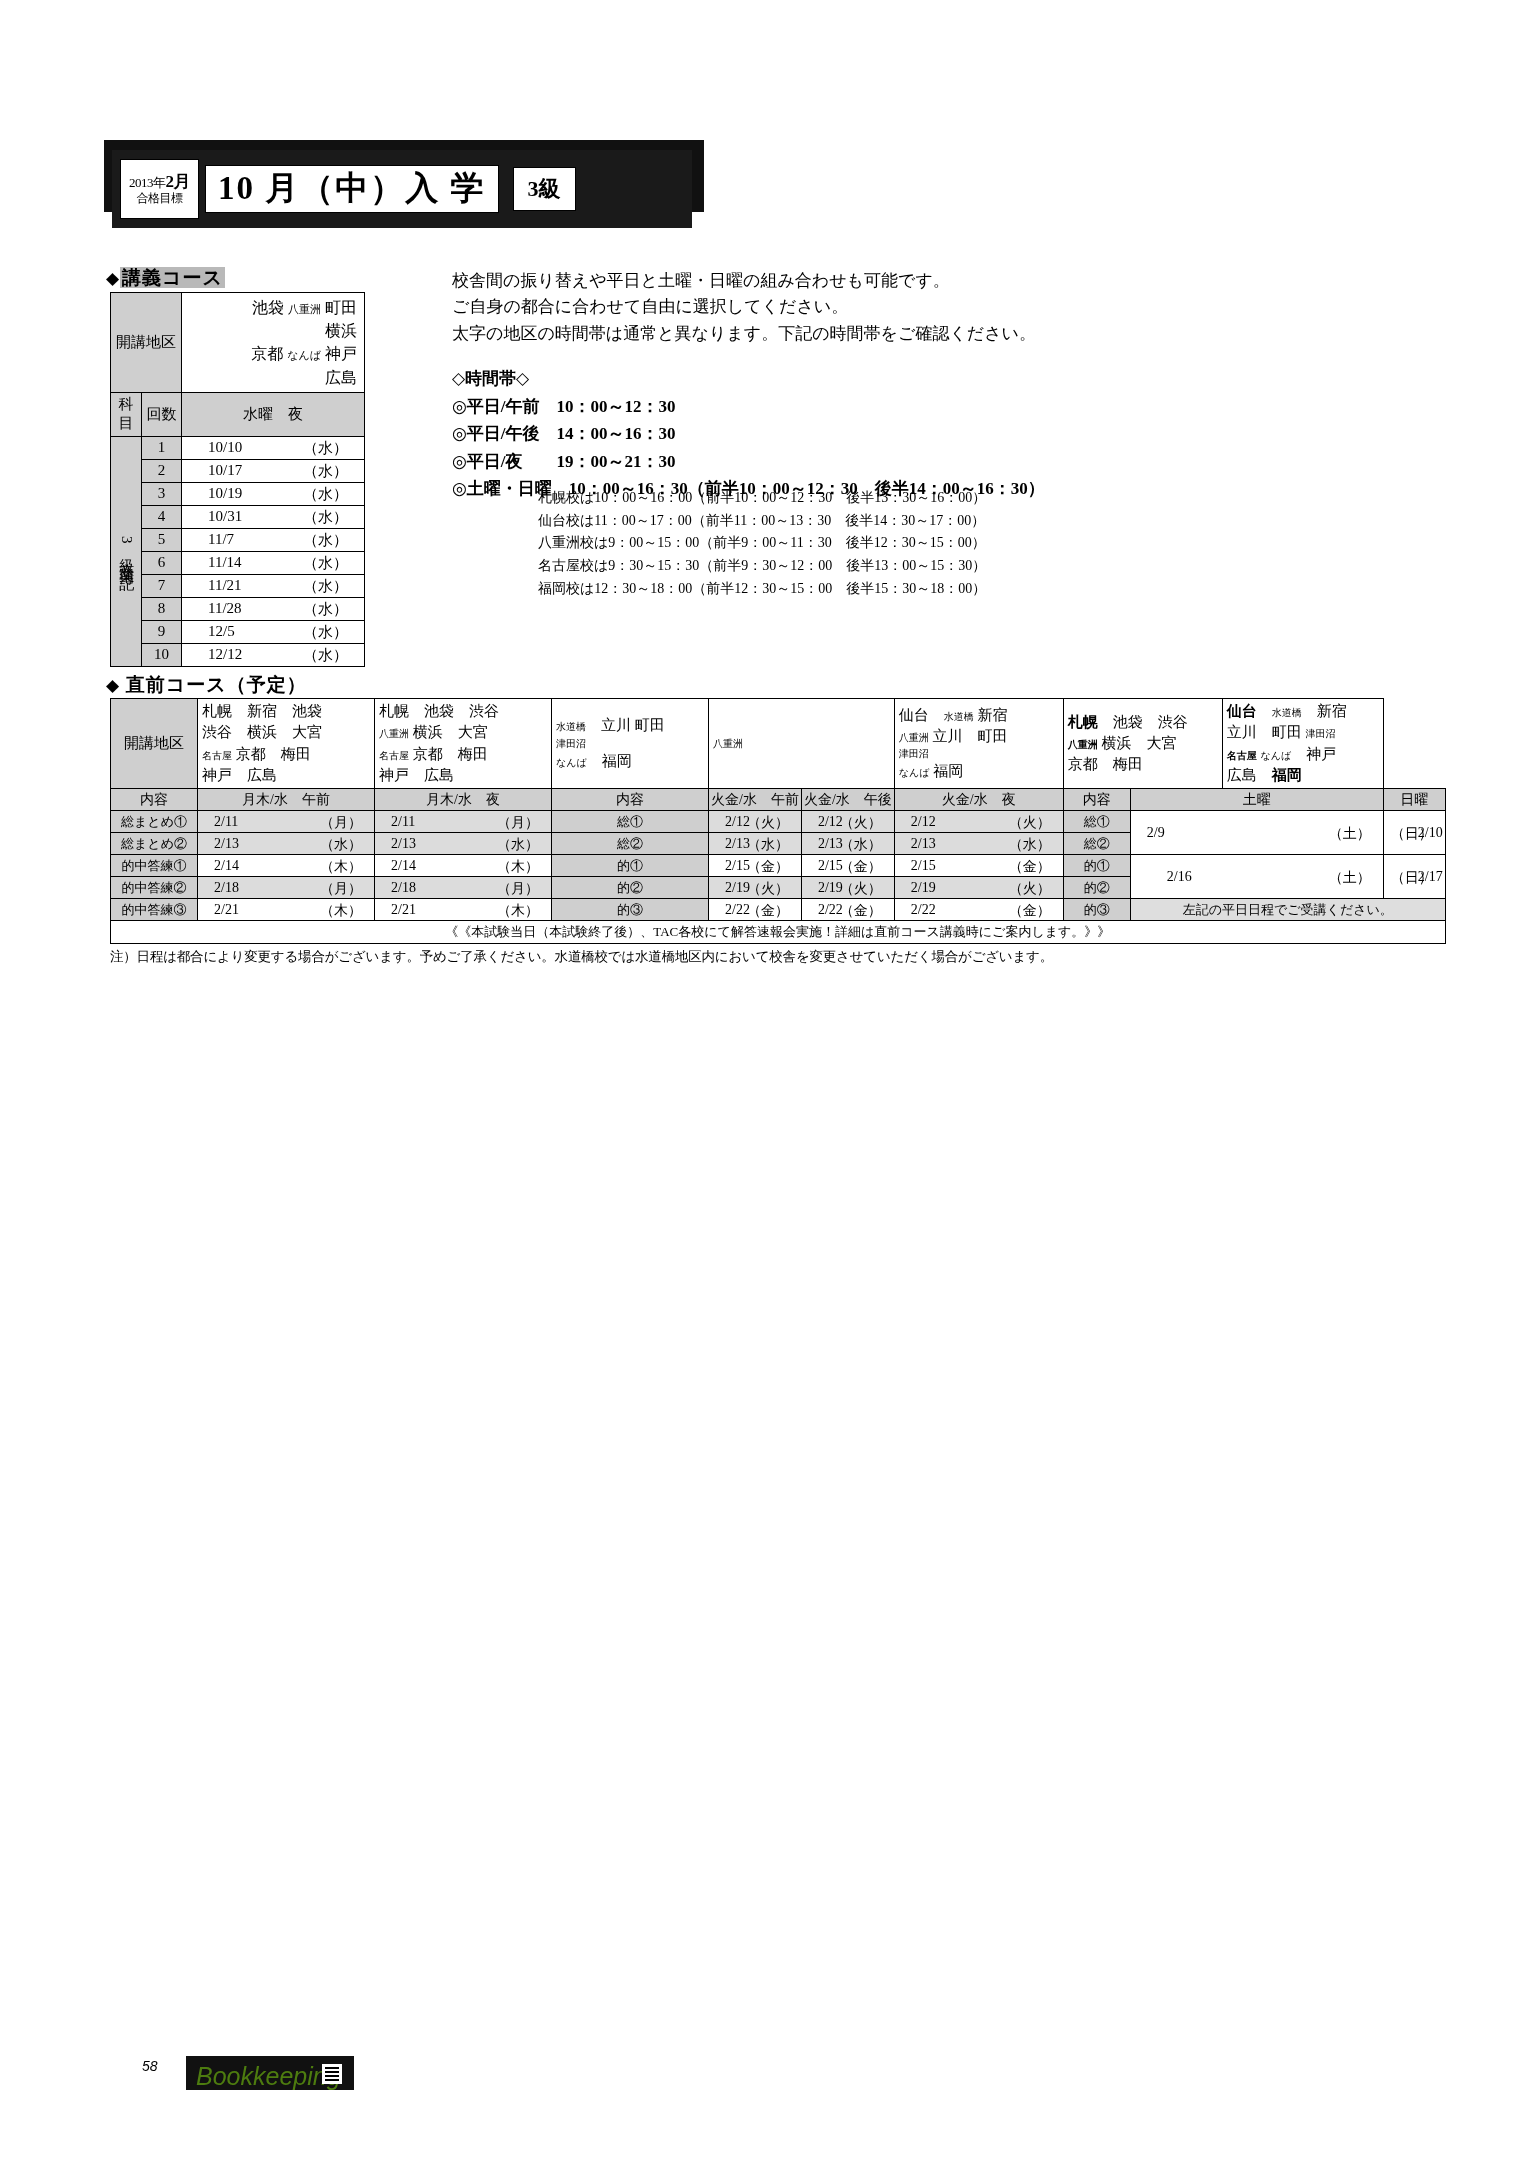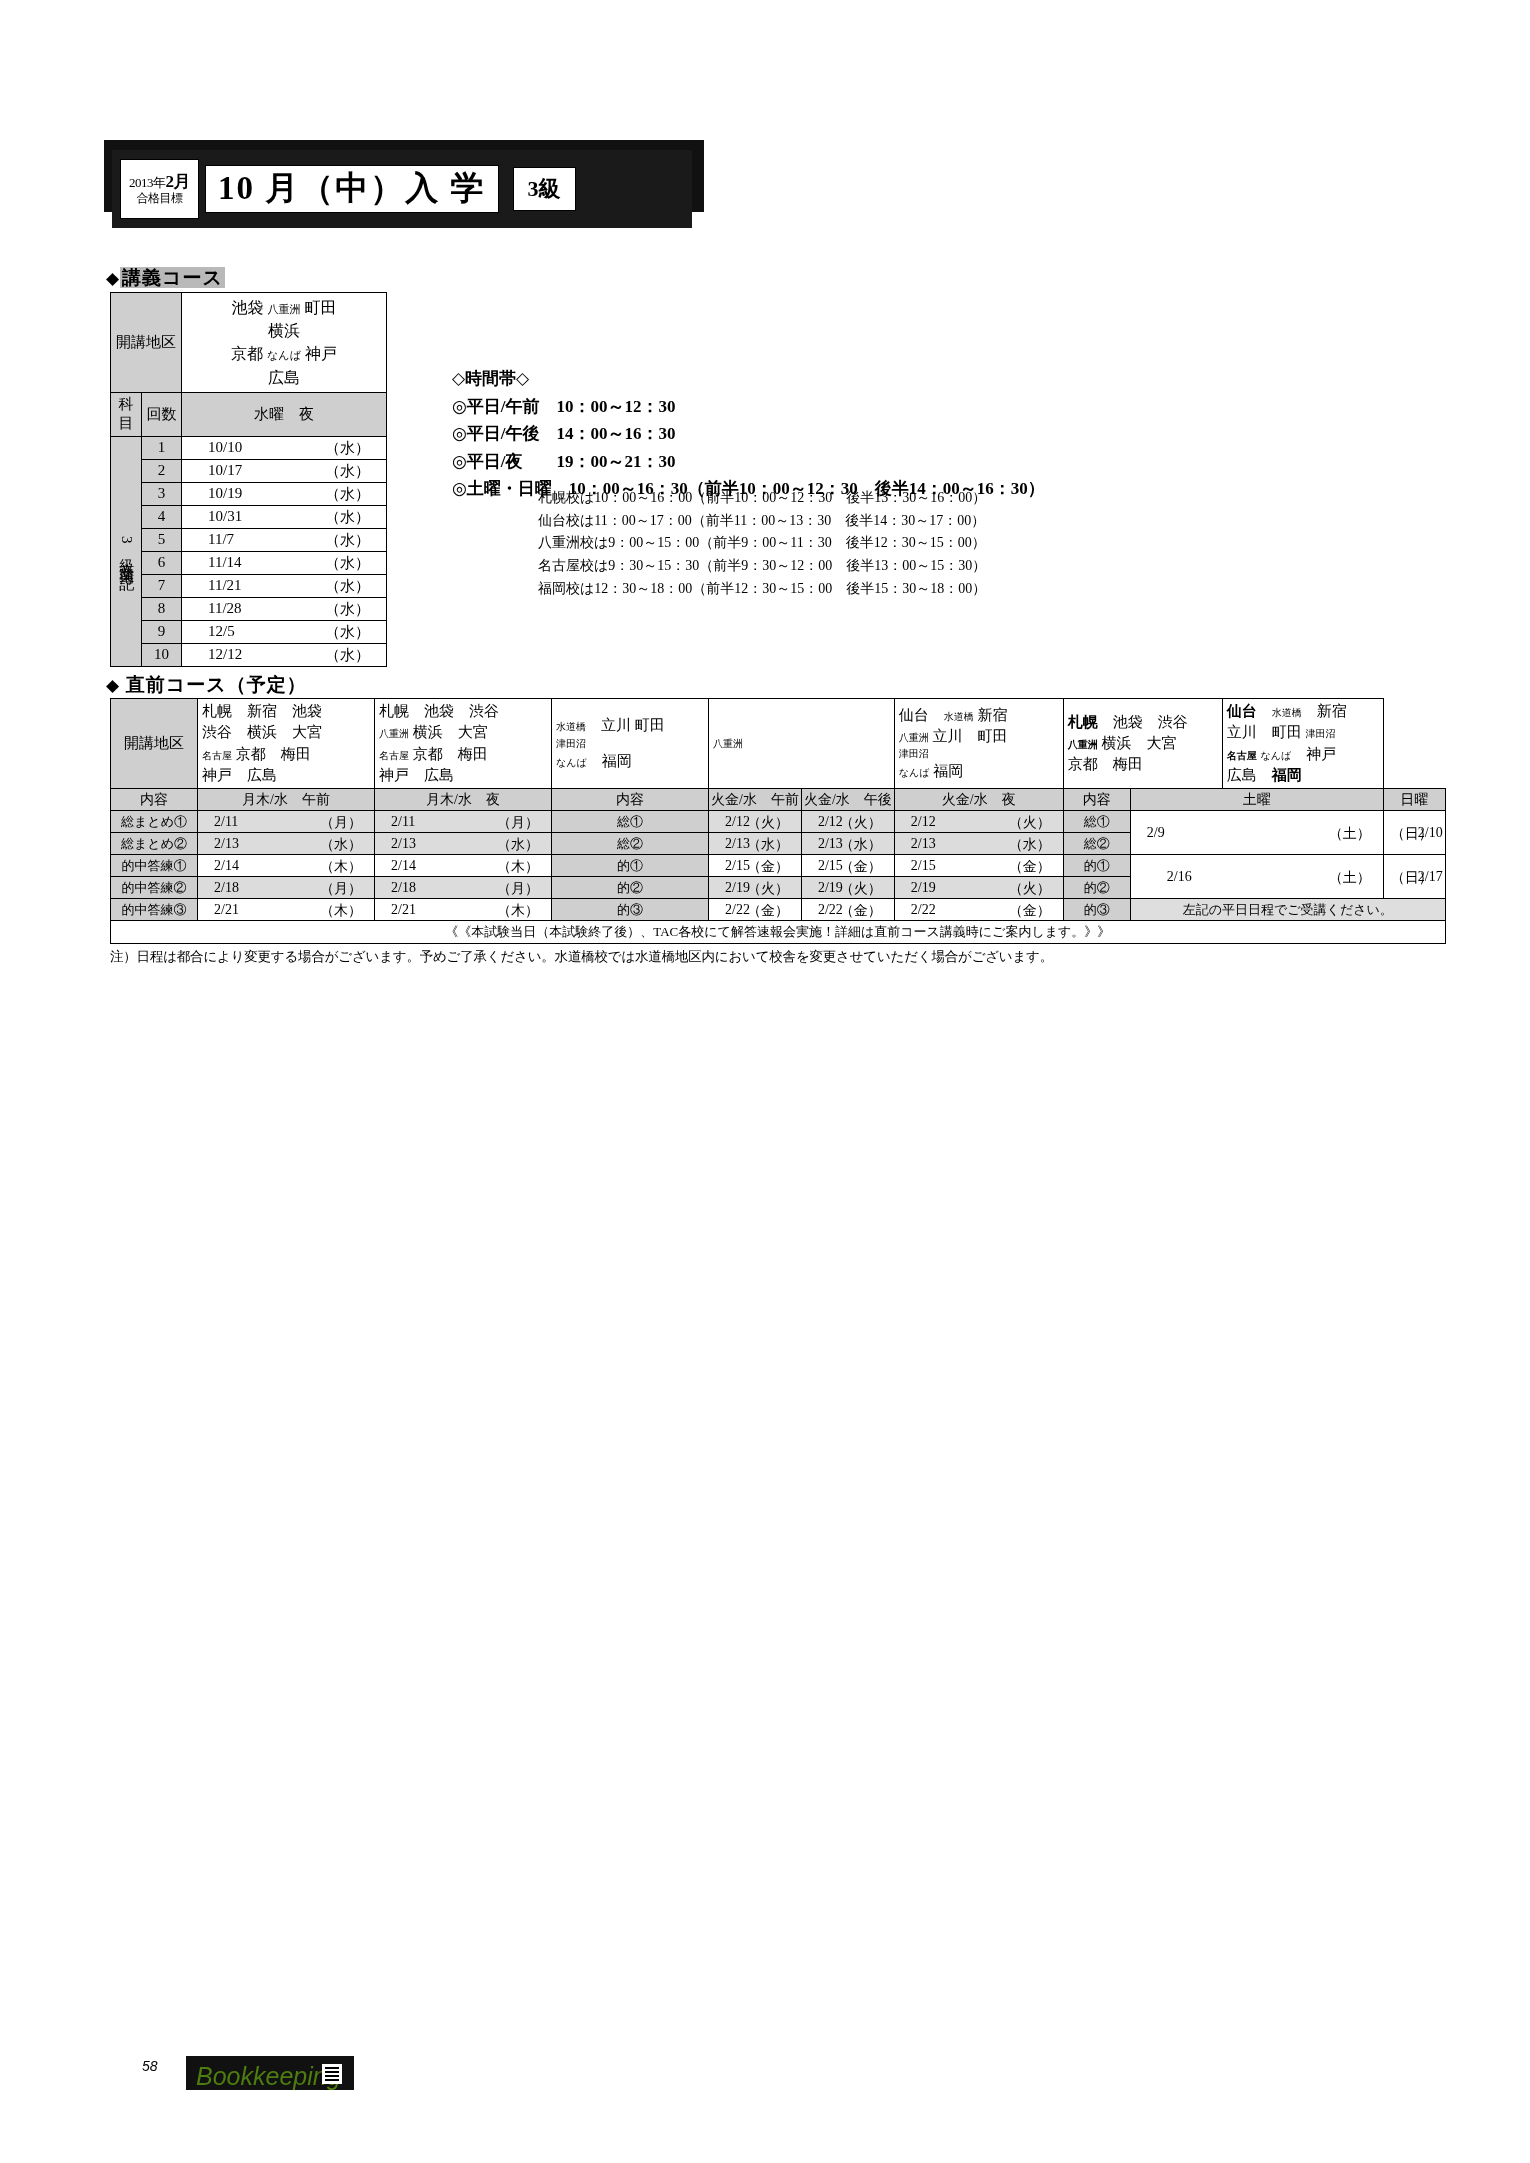--- a/index.html
+++ b/index.html
@@ -31,21 +31,21 @@
   .sec-head .dia{font-size:17px;}
   #sec1{left:106px;top:265px;}
   #sec1 .hl{background:#b9b9b9;padding:0 2px;}
   #sec2{left:106px;top:672px;}
 
   
   table{border-collapse:collapse;}
   .lt{position:absolute;left:110px;top:292px;font-size:15px;}
   .lt td,.lt th{border:1px solid #000;padding:0;text-align:center;vertical-align:middle;font-weight:normal;}
   .lt .area-label{width:70px;background:#cfcfcf;font-size:15px;}
-  .lt .area-cell{width:168px;background:#fff;text-align:center;padding:3px 18px;line-height:1.45;font-size:16px;margin-top:37px;}
+  .lt .area-cell{width:168px;background:#fff;text-align:right;padding:3px 7px;line-height:1.45;font-size:16px;margin-top:37px;}
   .lt .area-cell .sm{font-size:11px;}
   .lt .hdr-row td{background:#cfcfcf;height:24px;font-size:15px;}
   .lt .subj{width:26px;background:#cfcfcf;font-size:15px;line-height:1.3;padding:2px 1px;}
   .lt .num{width:36px;background:#cfcfcf;height:22px;}
   .lt .date{width:132px;height:22px;text-align:left;padding-left:26px;position:relative;}
   .lt .date .day{position:absolute;right:16px;}
 
   
   .info{position:absolute;left:452px;top:268px;font-size:17px;line-height:1.55;}
   .info2{position:absolute;left:452px;top:365px;font-size:17px;line-height:1.62;}
@@ -151,20 +151,25 @@
           <td class="num">9</td>
           <td class="date"><span>12/5</span><span class="day">（水）</span></td>
         </tr>
     <tr>
           <td class="num">10</td>
           <td class="date"><span>12/12</span><span class="day">（水）</span></td>
         </tr>
   </tbody>
     </table>
 
+  <div class="info">
+    <div>校舎間の振り替えや平日と土曜・日曜の組み合わせも可能です。</div>
+    <div>ご自身の都合に合わせて自由に選択してください。</div>
+    <div>太字の地区の時間帯は通常と異なります。下記の時間帯をご確認ください。</div>
+  </div>
 
   <div class="info2">
     <div class="b">◇時間帯◇</div>
     <div class="b">◎平日/午前　10：00～12：30</div>
     <div class="b">◎平日/午後　14：00～16：30</div>
     <div class="b">◎平日/夜　　19：00～21：30</div>
     <div class="b">◎土曜・日曜　10：00～16：30（前半10：00～12：30　後半14：00～16：30）</div>
   </div>
 
   <div class="sublist">

